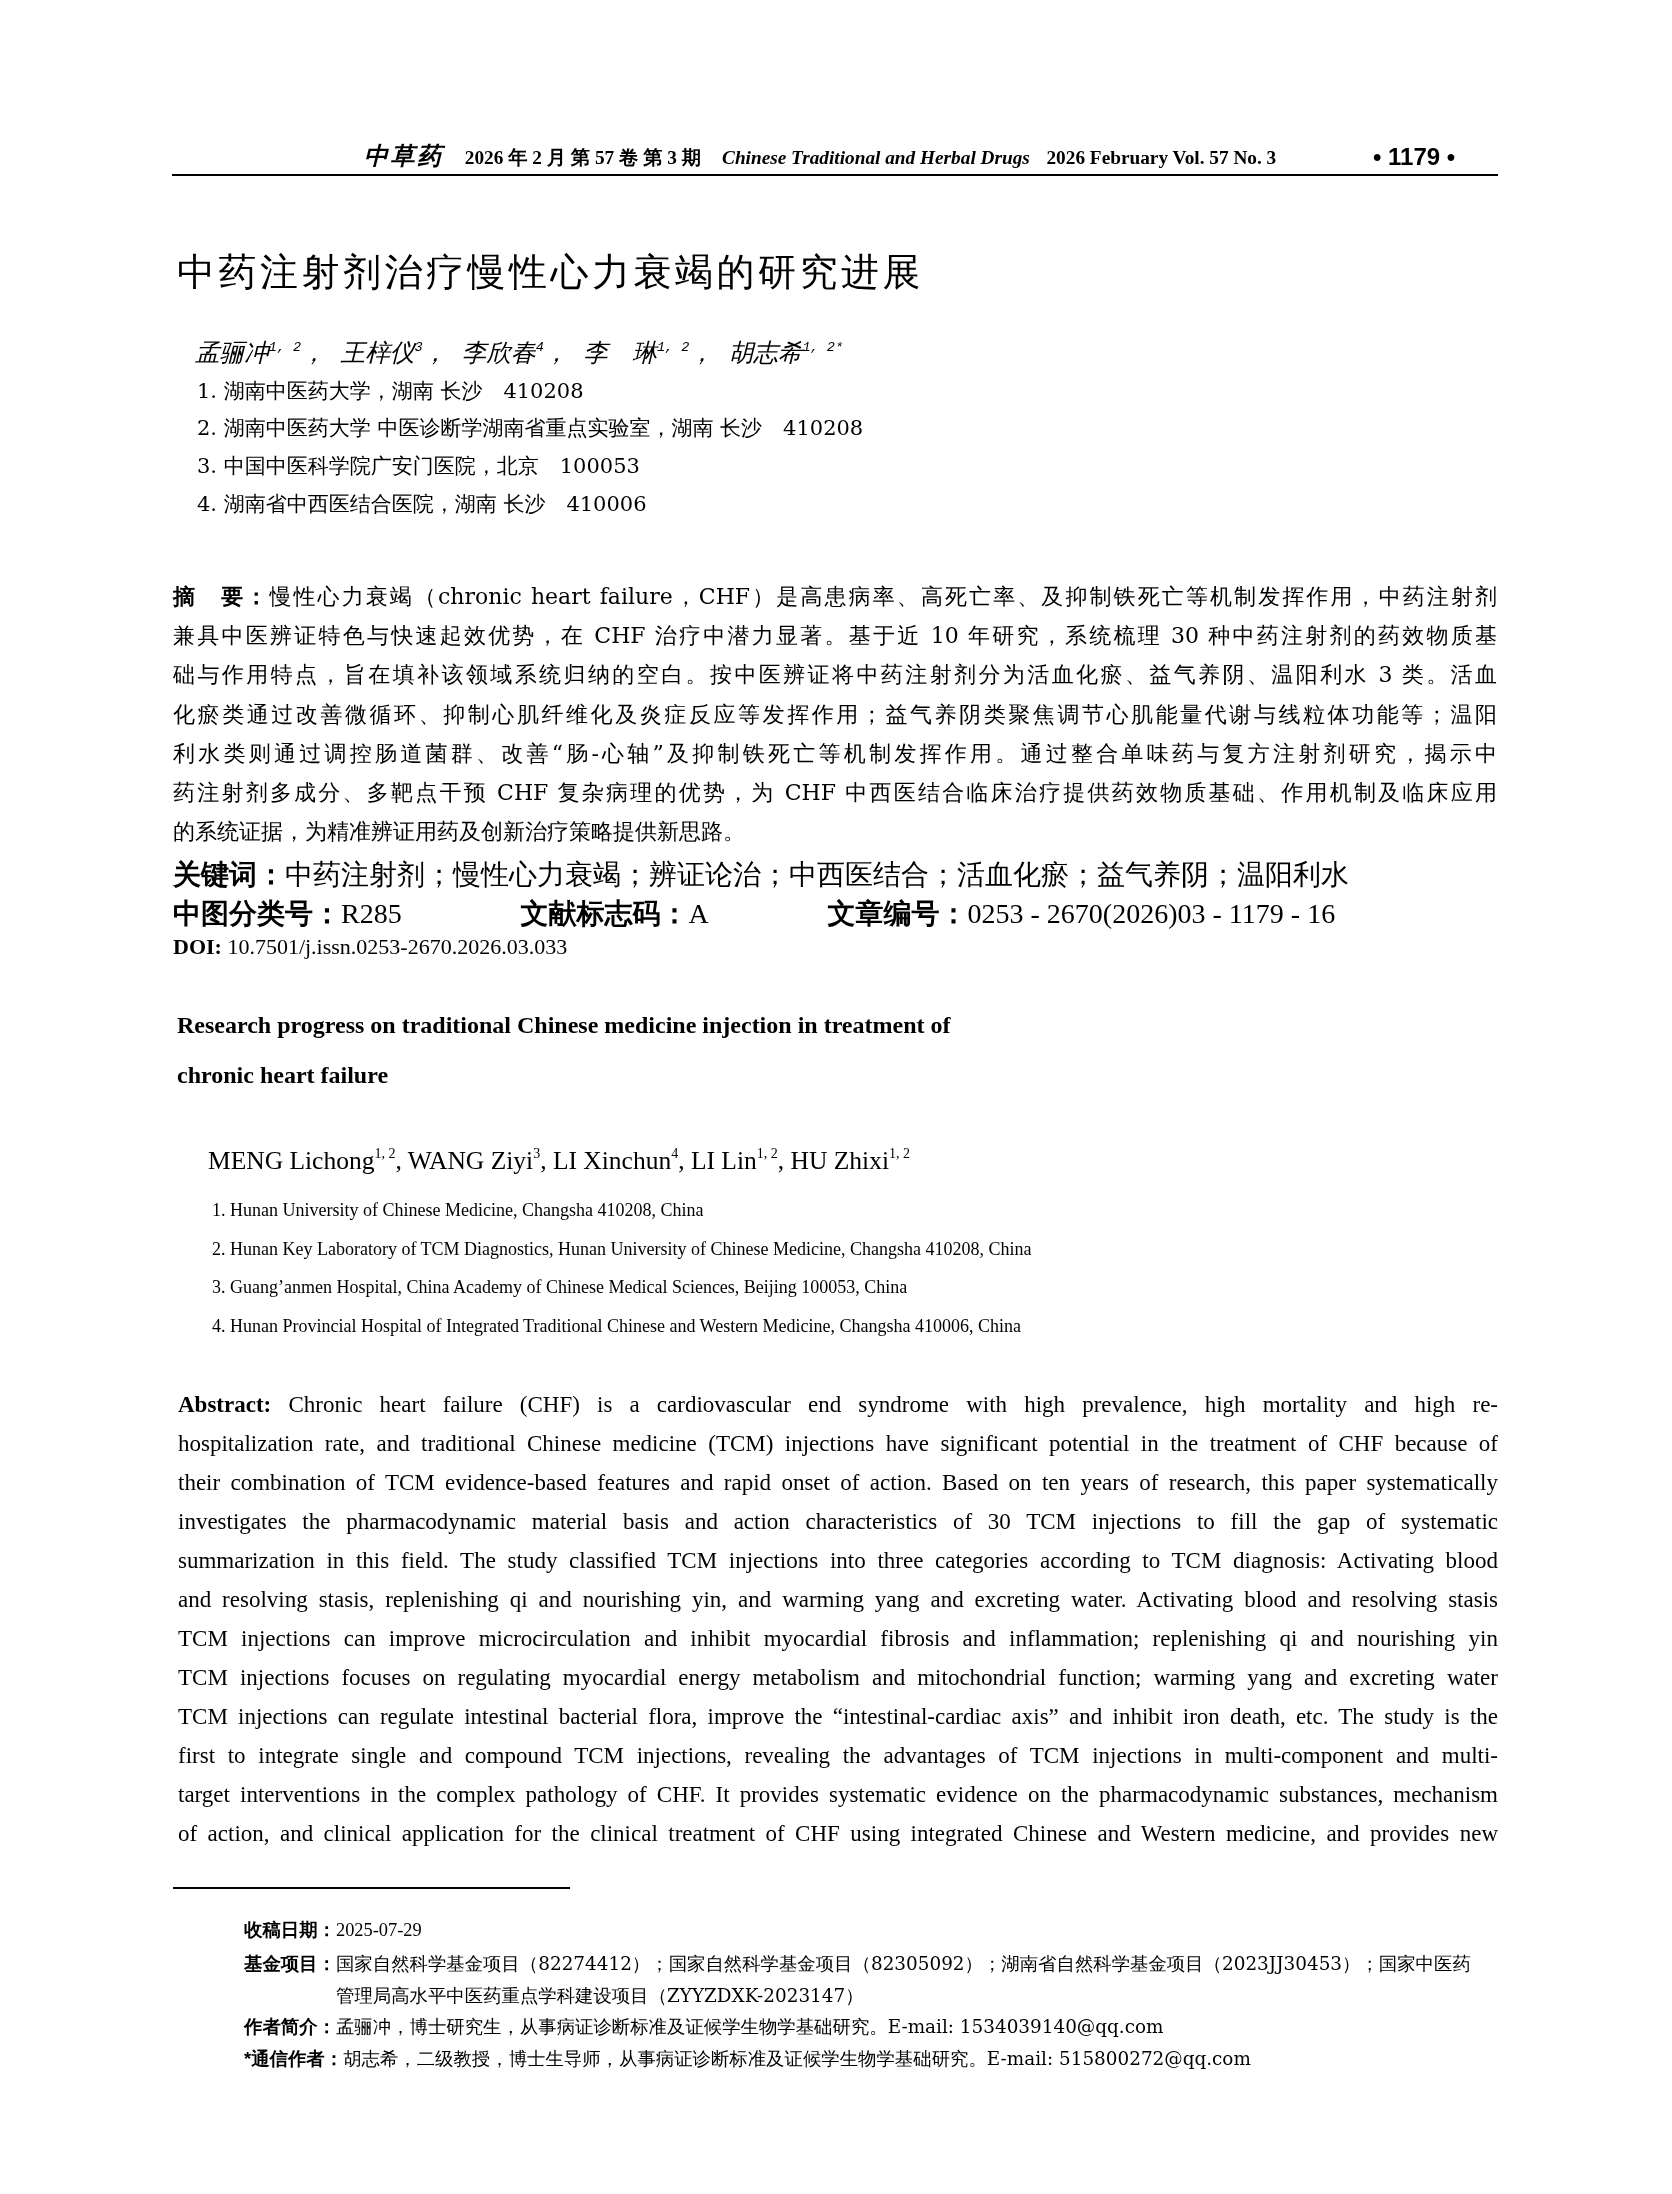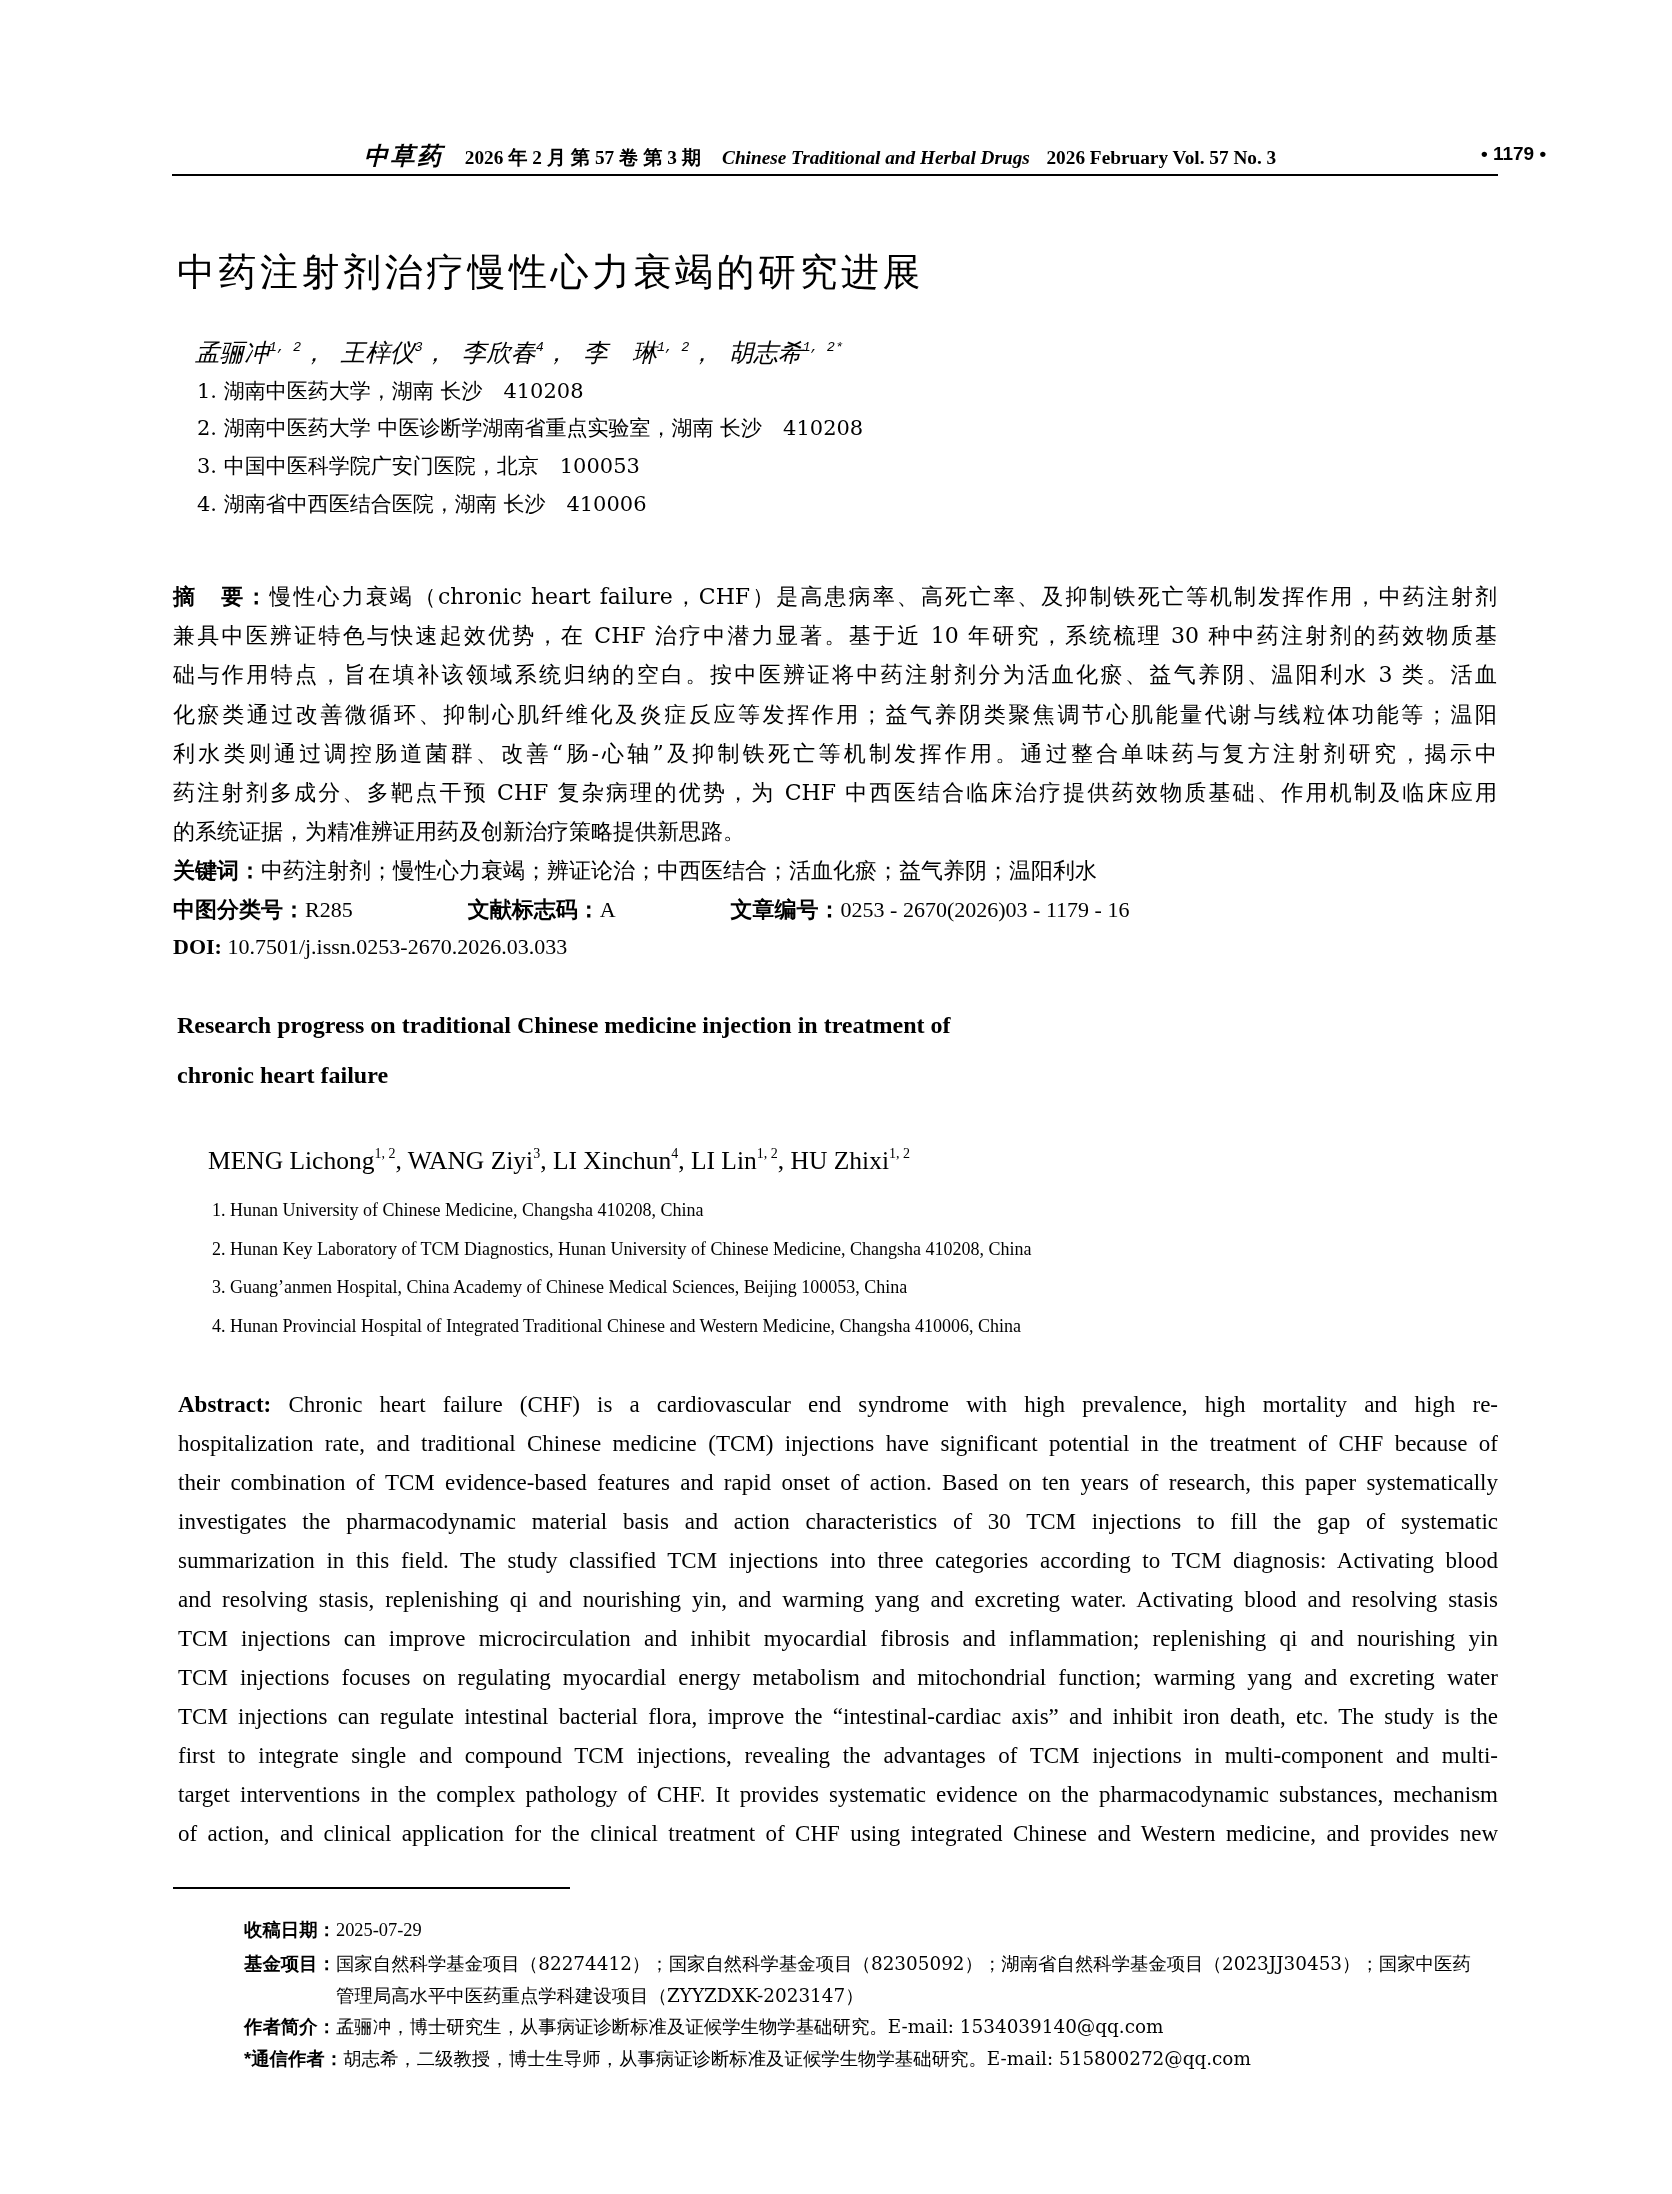--- a/index.html
+++ b/index.html
@@ -7,36 +7,36 @@
   .abs { position:absolute; white-space:nowrap; }
   .serif { font-family:"Liberation Serif","DejaVu Serif",serif; }
   .sans { font-family:"Liberation Sans","DejaVu Sans",sans-serif; }
 
   
   #running-header { left:364px; top:140px; height:31px; font-size:19.3px; font-weight:bold; display:flex; align-items:baseline; gap:21px; }
   #journal-logo { font-family:"DejaVu Serif",serif; font-style:italic; font-weight:bold; font-size:24px; letter-spacing:2.6px; }
   #header-cn-issue { font-family:"Liberation Serif",serif; font-weight:bold; }
   #header-en-journal { font-family:"Liberation Serif",serif; font-style:italic; font-weight:bold; }
   #header-en-issue { font-family:"Liberation Serif",serif; font-weight:bold; margin-left:-4.4px; }
-  #page-number { left:1481px; top:143px; font-size:19px; font-weight:bold; }
+  #page-number { left:1373px; top:143px; font-size:24px; font-weight:bold; }
   .rule-top { position:absolute; left:172px; top:174px; width:1326px; height:2.2px; background:#000; }
 
   
   #cn-title { left:177px; top:247px; font-size:38px; letter-spacing:3.5px; font-family:"DejaVu Sans",sans-serif; }
 
   
   #cn-authors { left:195px; top:336px; font-size:24.6px; font-family:Liberation Mono, monospace; font-style:italic; }
   #cn-authors sup, #en-authors sup { font-size:0.55em; vertical-align:0.75em; line-height:0; }
   .cn-aff { left:197px; font-size:21px; font-family:"DejaVu Serif",serif; }
 
   
   .cn-line { left:173px; width:1324px; font-size:22px; font-family:"DejaVu Serif",serif; text-align:justify; text-align-last:justify; }
   .cn-line.last { text-align-last:left; }
   .label-bold { font-family:"DejaVu Sans",sans-serif; font-weight:bold; }
-  .cn-meta { left:173px; font-size:22px; font-family:"DejaVu Serif",serif; }
+  .cn-meta { left:173px; font-size:28px; font-family:"DejaVu Serif",serif; }
   #doi-line { left:173px; font-size:22px; font-family:"Liberation Serif",serif; }
   #doi-label { font-weight:bold; }
 
   
   .en-title-line { left:177px; font-size:24px; font-weight:bold; font-family:"Liberation Serif",serif; }
 
   
   #en-authors { left:208px; top:1146px; font-size:25.5px; font-family:"Liberation Serif",serif; }
   .en-aff { left:212px; font-size:18px; font-family:"Liberation Serif",serif; }
 

